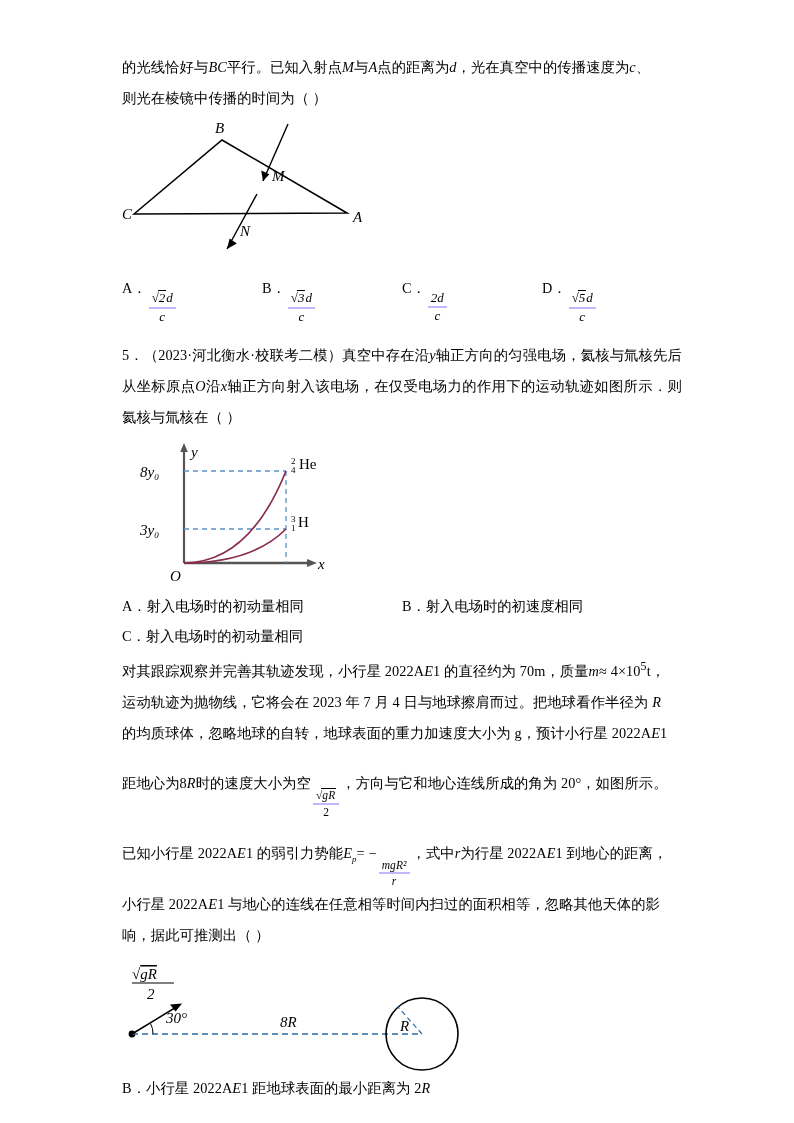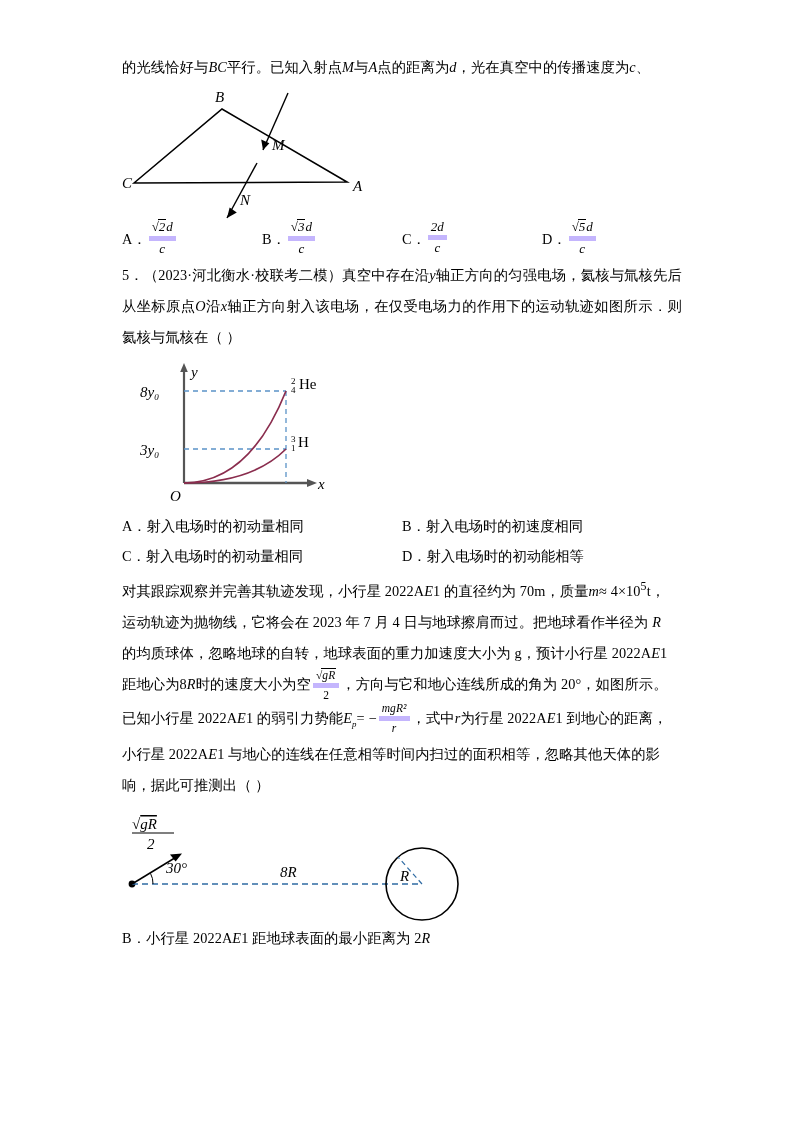--- a/index.html
+++ b/index.html
@@ -30,21 +30,21 @@
   }
   
   .para {
     font-size: 14.3px;
     line-height: 31px;
     text-align: justify;
     letter-spacing: 0.1px;
     margin: 0;
   }
   .para.q {
-    margin-top: 3px;
+    margin-top: 15px;
   }
   .it { font-style: italic; font-family: "Liberation Serif", serif; }
   .num { font-family: "Liberation Serif", serif; }
   .sp { display:inline-block; width:4px; }
 
   
   .opt-row {
     display: flex;
     font-size: 14.3px;
     line-height: 30px;
@@ -68,23 +68,24 @@
     align-items: center;
     vertical-align: middle;
     font-size: 13px;
     line-height: 1.12;
     margin: 0 2px;
     position: relative;
     top: -1px;
   }
   .frac .top {
     padding: 0 3px 1px 3px;
-    border-bottom: 5px solid #c4b5fd;
+    border-bottom: 2px solid #c4b5fd;
     font-style: italic;
     white-space: nowrap;
+    margin-top: 40px;
   }
   .frac .bot {
     padding: 1px 3px 0 3px;
     font-style: italic;
     white-space: nowrap;
   }
   .frac.small { font-size: 11.5px; }
 
   .sqrt {
     display: inline-block;
@@ -134,20 +135,21 @@
 </style>
 </head>
 <body>
 
 <div class="page">
   <div class="content">
 
     <p class="para">
       <span>的光线恰好与</span><span class="it">BC</span><span>平行。已知入射点</span><span class="it">M</span><span>与</span><span class="it">A</span><span>点的距离为</span><span class="it">d</span><span>，光在真空中的传播速度为</span><span class="it">c</span><span>、</span>
     </p>
+    <p class="para">则光在棱镜中传播的时间为（        ）</p>
 
     <div class="fig-prism">
       <svg width="290" height="133" viewBox="0 0 290 133">
 
         <polygon points="12,96 100,22 225,95" fill="none" stroke="#000" stroke-width="1.6"></polygon>
 
         <line x1="166" y1="6" x2="141" y2="63" stroke="#000" stroke-width="1.4"></line>
         <polygon points="141,63 139.2,52.6 147.4,56.2" fill="#000"></polygon>
 
         <line x1="105" y1="131" x2="135" y2="76" stroke="#000" stroke-width="1.4"></line>
@@ -221,21 +223,20 @@
         <text class="svg-lbl-up" x="169" y="86"><tspan font-size="9" dy="-5">3</tspan><tspan font-size="9" dy="9" x="169">1</tspan><tspan font-size="15" dy="-4" x="176">H</tspan></text>
       </svg>
     </div>
 
     <div class="opt-row">
       <div class="opt w2">A．射入电场时的初动量相同</div>
       <div class="opt w2">B．射入电场时的初速度相同</div>
     </div>
     <div class="opt-row">
       <div class="opt w2">C．射入电场时的初动量相同</div>
-      <div class="opt w2">D．射入电场时的初动能相等</div>
     </div>
 
     <p class="para">
       <span>对其跟踪观察并完善其轨迹发现，小行星 2022A</span><span class="it">E</span><span>1 的直径约为 70m，质量</span><span class="it">m</span><span>≈ 4×10</span><sup>5</sup><span>t，</span>
     </p>
     <p class="para">
       <span>运动轨迹为抛物线，它将会在 2023 年 7 月 4 日与地球擦肩而过。把地球看作半径为</span><span class="sp"></span><span class="it">R</span>
     </p>
     <p class="para">
       <span>的均质球体，忽略地球的自转，地球表面的重力加速度大小为 g，预计小行星 2022A</span><span class="it">E</span><span>1</span>

